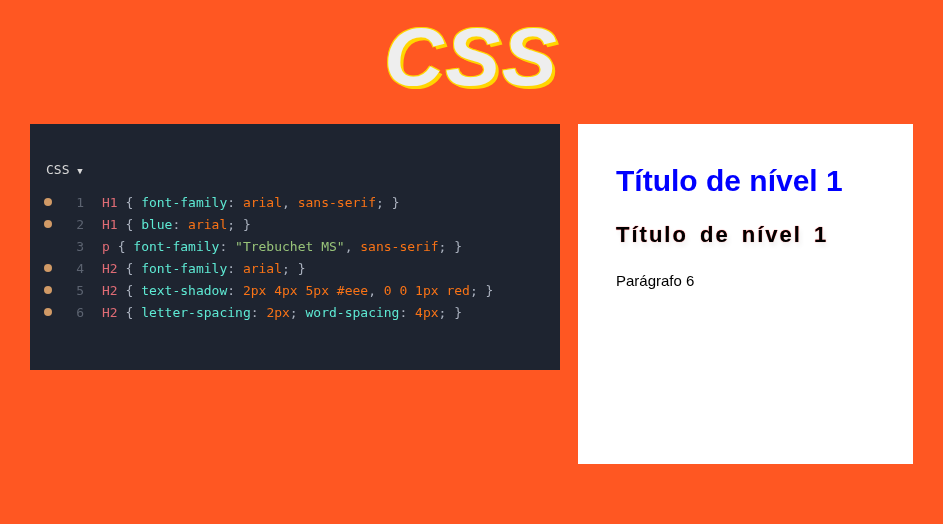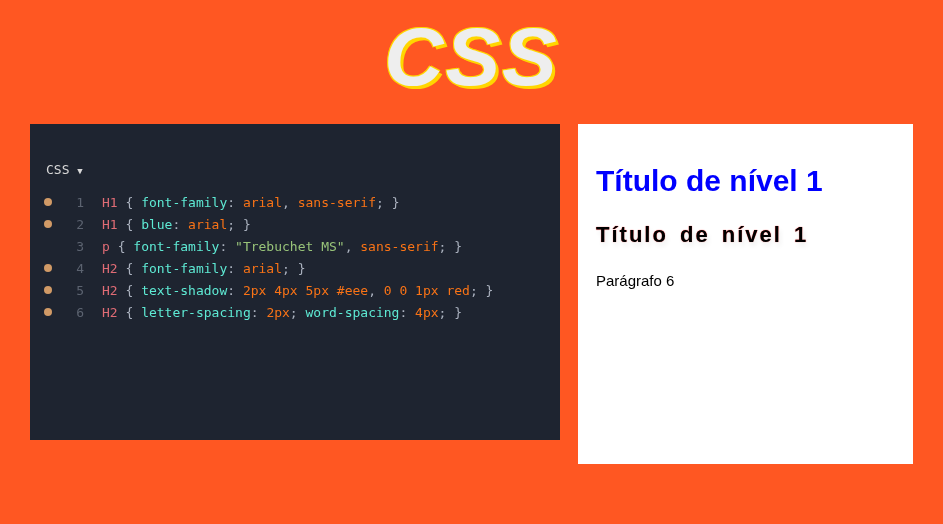--- a/index.html
+++ b/index.html
@@ -24,21 +24,21 @@
     font-family: Arial, sans-serif;
   }
   .content {
     display: flex;
     gap: 18px;
     padding: 0 30px;
   }
   .editor {
     background: #1e2430;
     width: 530px;
-    height: 316px;
+    height: 246px;
     padding: 20px 0 0 0;
     font-family: "Consolas", "Monaco", monospace;
     font-size: 13px;
     color: #abb2bf;
   }
   .editor-tab {
     padding: 18px 0 14px 16px;
     color: #d8d8d8;
     font-size: 13px;
   }
@@ -72,21 +72,21 @@
   .tok-prop { color: #5eead4; text-align: right; }
   .tok-colon { color: #abb2bf; }
   .tok-val { color: #f97316; }
   .tok-str { color: #98c379; }
   .tok-punc { color: #abb2bf; }
 
   .preview {
     background: #ffffff;
     width: 335px;
     height: 340px;
-    padding: 40px 20px 20px 18px;
+    padding: 40px 20px 20px 38px;
   }
   .preview h1 {
     font-family: Arial, sans-serif;
     color: #0000ff;
     font-size: 30px;
     font-weight: bold;
     margin-bottom: 24px;
   }
   .preview p {
     font-family: "Trebuchet MS", sans-serif;

